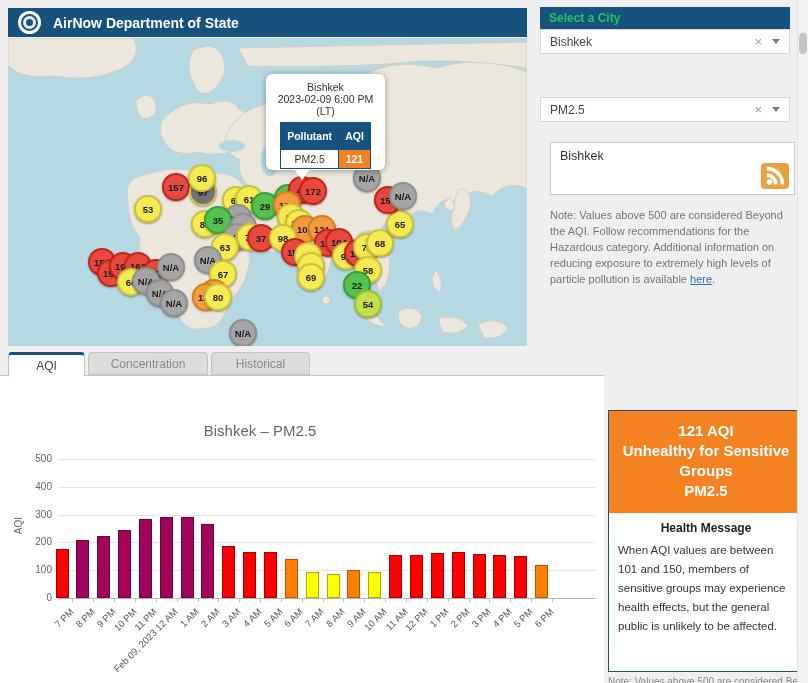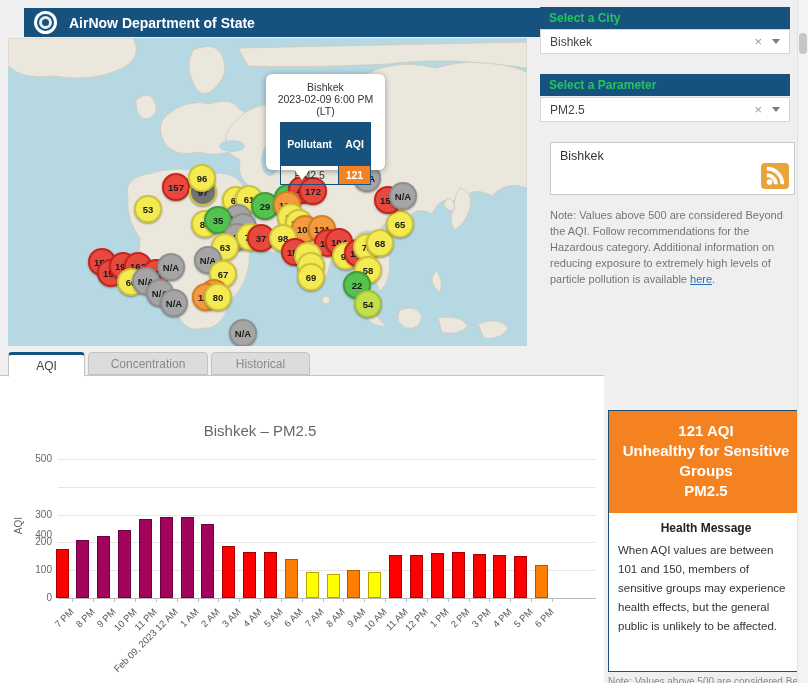--- a/index.html
+++ b/index.html
@@ -1,39 +1,39 @@
 <!DOCTYPE html>
 <html><head>
 <meta charset="utf-8">
 <style>
   html,body{margin:0;padding:0;}
   body{background:#EFEFEF;font-family:"Liberation Sans",sans-serif;}
   #page{position:relative;width:808px;height:683px;background:#EFEFEF;overflow:hidden;}
   .abs{position:absolute;}
 
   
-  #hdr{left:8px;top:8px;width:519px;height:29px;background:#17527E;display:flex;align-items:center;margin-left:16px;}
+  #hdr{left:8px;top:8px;width:519px;height:29px;background:#17527E;display:flex;align-items:center;}
   #seal{width:23px;height:23px;border-radius:50%;background:#fff;margin-left:10px;position:relative;flex:0 0 auto;}
   #seal:before{content:"";position:absolute;left:3px;top:3px;width:17px;height:17px;border-radius:50%;border:2px solid #17527E;box-sizing:border-box;background:#E9EEF4;}
   #seal:after{content:"";position:absolute;left:8px;top:8px;width:7px;height:7px;border-radius:50%;background:#17527E;}
   #hdr-title{color:#fff;font-size:14px;font-weight:bold;margin-left:12px;}
 
   
   #map{left:8px;top:38px;width:519px;height:308px;background:#B5D8E2;overflow:hidden;}
   #map svg{position:absolute;left:0;top:0;}
   .marker{position:absolute;width:28px;height:28px;border-radius:50%;border:2px solid;box-sizing:border-box;
     display:flex;align-items:center;justify-content:center;font-size:9.5px;font-weight:bold;color:#1b1b1b;
     box-shadow:0 1px 2px rgba(0,0,0,.35);z-index:5;}
   #popup{left:258px;top:36px;width:119px;height:96px;background:#fff;border-radius:6px;
     box-shadow:0 1px 6px rgba(0,0,0,.35);z-index:20;text-align:center;font-size:10.5px;color:#333;}
   #popup .ptr{position:absolute;left:28px;bottom:-10px;width:0;height:0;border-left:8px solid transparent;
     border-right:8px solid transparent;border-top:11px solid #fff;}
   #popup .city{margin-top:7px;font-weight:normal;}
   #ptable{margin:5px auto 0 auto;border-collapse:collapse;font-size:10.5px;}
-  #ptable th{background:#17527E;color:#fff;font-weight:bold;padding:15px 6px;border:1px solid #17527E;}
+  #ptable th{background:#17527E;color:#fff;font-weight:bold;padding:7px 6px;border:1px solid #17527E;}
   #ptable td{border:1px solid #17527E;padding:3px 6px;}
   #ptable td.aqi{background:#F58220;color:#fff;font-weight:bold;}
 
   
   .tab{top:352px;height:23px;border:1px solid #C3C3C3;border-radius:4px 4px 0 0;box-sizing:border-box;
     background:#DCDCDC;color:#8A8A8A;font-size:12px;display:flex;align-items:center;justify-content:center;}
   .tab.active{background:#fff;color:#444;border-top:3px solid #17527E;border-bottom:1px solid #fff;height:25px;z-index:3;}
 
   
   #content-bg{left:0;top:375px;width:604px;height:308px;background:#fff;border-top:1px solid #C5C5C5;}
@@ -220,21 +220,21 @@
     <div>
         <div class="gridline base" style="top: 188px;"></div>
         <div class="ytick" style="top: 182px;">0</div>
         <div class="gridline" style="top: 160.2px;"></div>
         <div class="ytick" style="top: 154.2px;">100</div>
         <div class="gridline" style="top: 132.4px;"></div>
         <div class="ytick" style="top: 126.4px;">200</div>
         <div class="gridline" style="top: 104.6px;"></div>
         <div class="ytick" style="top: 98.6px;">300</div>
         <div class="gridline" style="top: 76.8px;"></div>
-        <div class="ytick" style="top: 70.8px; margin-top: 48px;">400</div>
+        <div class="ytick" style="top: 70.8px;">400</div>
         <div class="gridline" style="top: 49px;"></div>
         <div class="ytick" style="top: 43px;">500</div>
         <div class="bar" style="left: 55.5px; top: 139.35px; width: 13px; height: 48.65px; background: rgb(255, 0, 0); border-color: rgb(168, 0, 0);"></div>
         <div class="xtick" style="left: 72.425px; top: 188px;"></div>
         <div class="xlab" style="left: -42px; top: 196px;">7 PM</div>
         <div class="bar" style="left: 76.35px; top: 129.62px; width: 13px; height: 58.38px; background: rgb(161, 4, 90); border-color: rgb(107, 3, 64);"></div>
         <div class="xtick" style="left: 93.275px; top: 188px;"></div>
         <div class="xlab" style="left: -21.15px; top: 196px;">8 PM</div>
         <div class="bar" style="left: 97.2px; top: 126.284px; width: 13px; height: 61.716px; background: rgb(161, 4, 90); border-color: rgb(107, 3, 64);"></div>
         <div class="xtick" style="left: 114.125px; top: 188px;"></div>
@@ -318,21 +318,20 @@
   </div>
   <div id="cutnote" class="abs">Note: Values above 500 are considered Beyond t</div>
 
   <div class="side-hdr abs" style="top:7px;">Select a City</div>
   <div class="side-box abs" style="top:29px;">
     <span class="sp">Bishkek</span>
     <span class="clear-x">×</span>
     <span class="caret"></span>
   </div>
 
-  <div class="side-hdr abs" style="top:74px;">Select a Parameter</div>
   <div class="side-box abs" style="top:97px;">
     <span class="sp">PM2.5</span>
     <span class="clear-x">×</span>
     <span class="caret"></span>
   </div>
 
   <div id="feedbox" class="abs">
     <div class="fb-label">Bishkek</div>
     <div id="rss">
       <svg width="28" height="26" viewBox="0 0 24 24">

